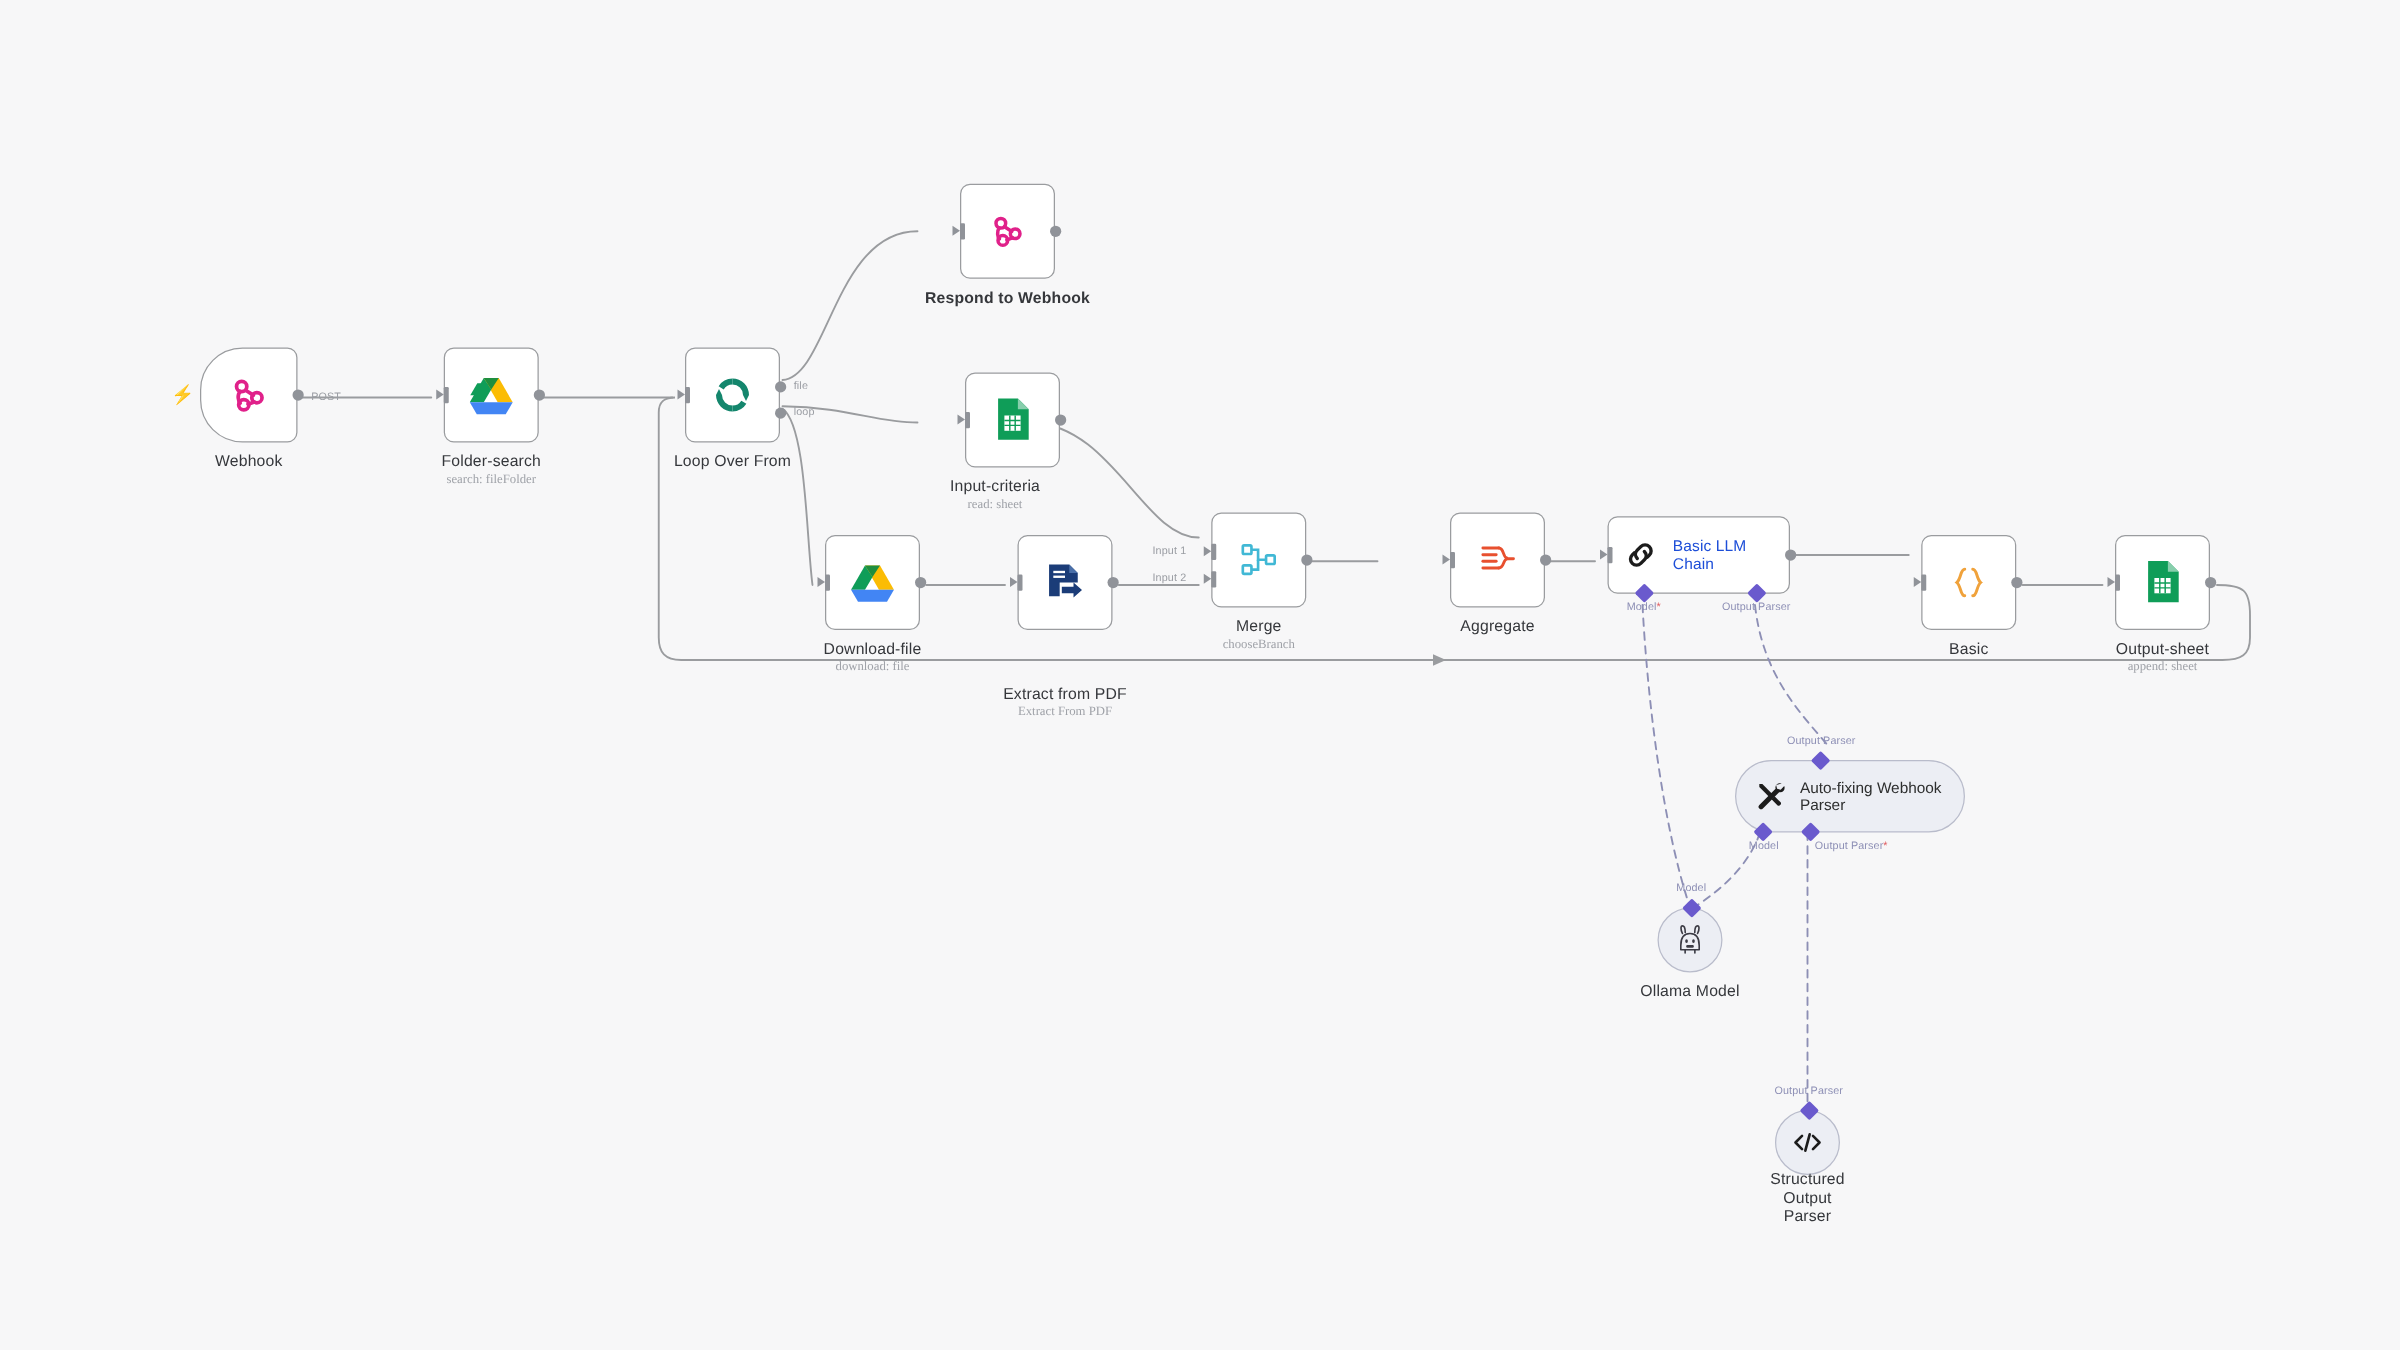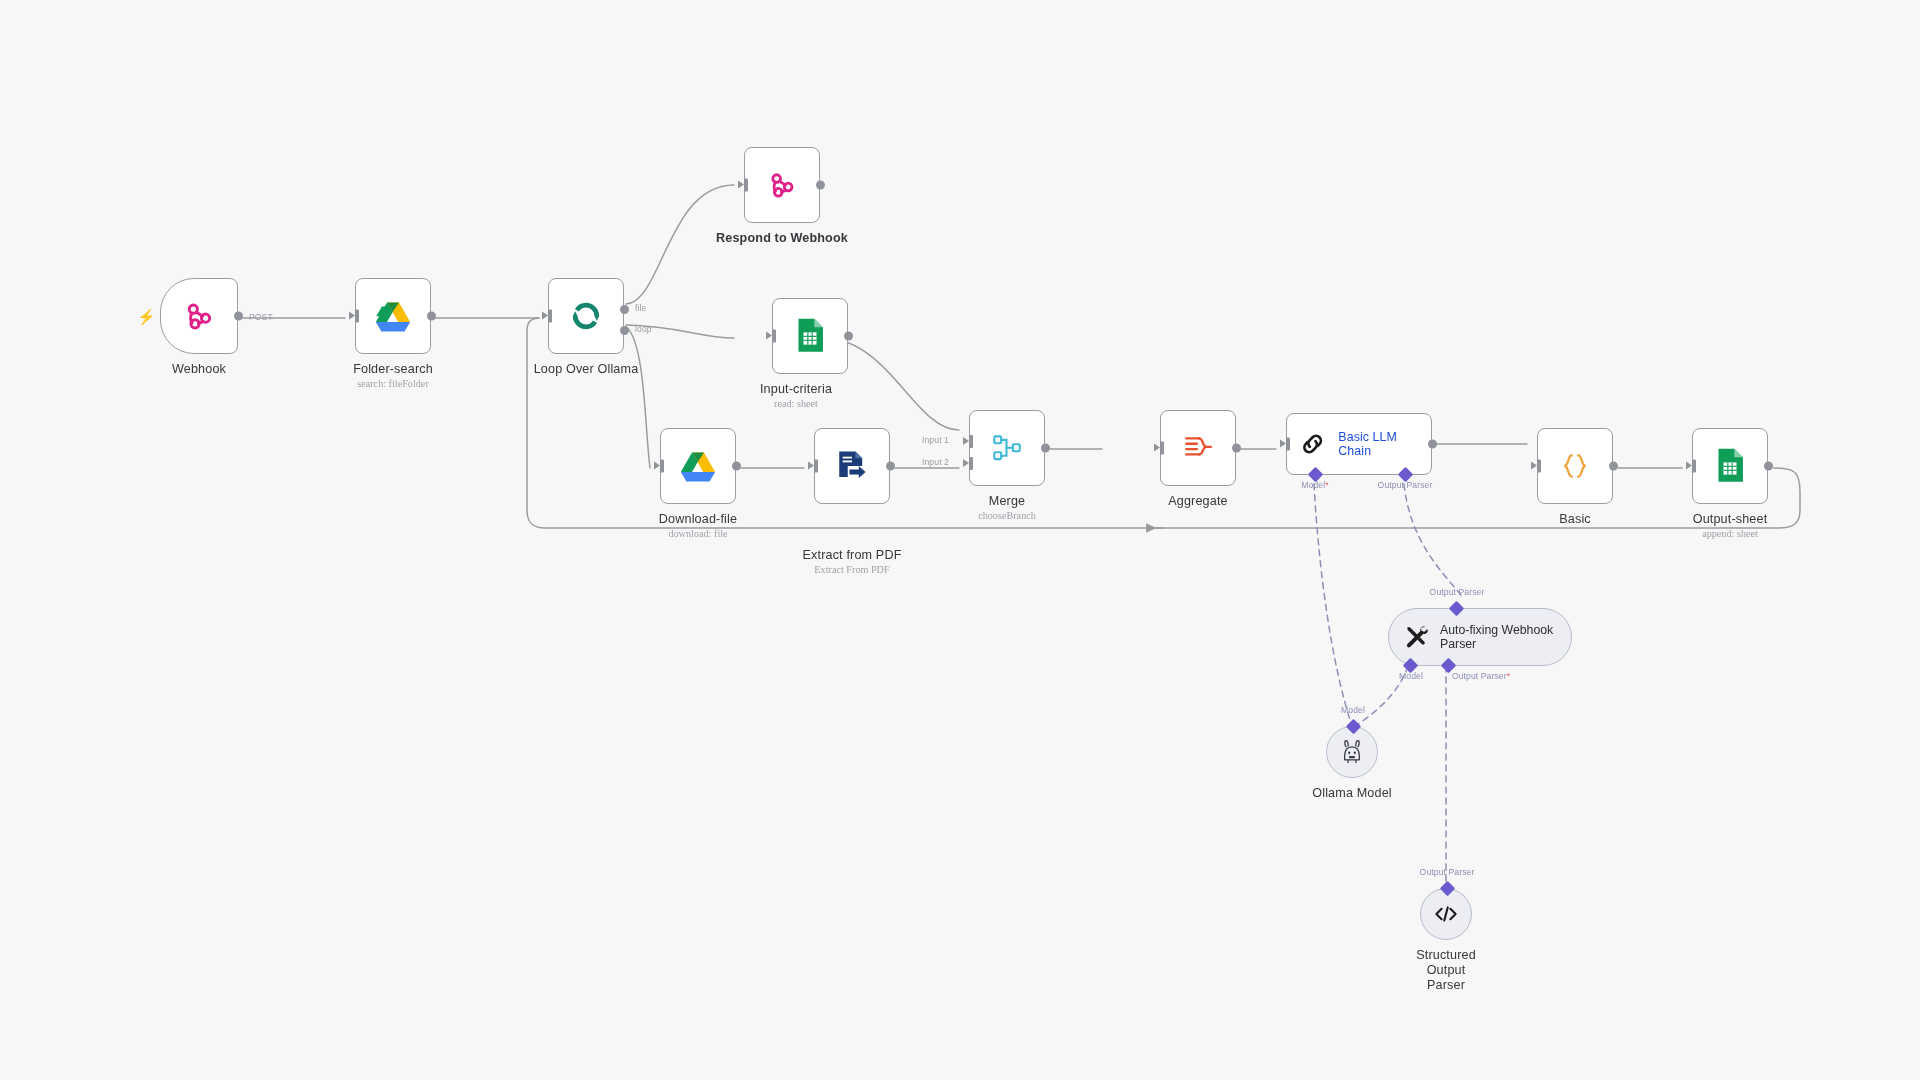--- a/index.html
+++ b/index.html
@@ -290,25 +290,25 @@
           <path d="M12,3.2 A8.8,8.8 0 0 0 4.6,7.3 L7.3,9 A5.6,5.6 0 0 1 12,6.4 z"></path>
           <path d="M12,20.8 A8.8,8.8 0 0 0 19.4,16.7 L16.7,15 A5.6,5.6 0 0 1 12,17.6 z"></path>
         </g>
       </svg>
       <span class="port-out p-top"></span>
       <span class="port-label" style="left:86px; top:24px;">file</span>
       <span class="port-out p-bot"></span>
       <span class="port-label" style="left:86px; top:45px;">loop</span>
     </div>
     <div class="node-caption" style="top:84px;">
-      <div class="caption-name">Loop Over Ollama</div>
-    </div>
-  </div>
-
-  <div class="node" style="left:744px; top:147px;font-weight:bold;">
+      <div class="caption-name">Loop Over From</div>
+    </div>
+  </div>
+
+  <div class="node" style="left:768px; top:147px;font-weight:bold;">
     <div class="node-box">
       <span class="port-in">
           <i class="tri"></i>
           <i class="bar"></i>
         </span>
       <svg class="icon" width="32" height="32" viewBox="0 0 24 24">
         <g fill="none" stroke="#e0218a" stroke-width="2.1" stroke-linecap="round" stroke-linejoin="round">
           <circle cx="8" cy="7.2" r="2.9"></circle>
           <circle cx="16.6" cy="13.5" r="2.9"></circle>
           <circle cx="9.2" cy="17.5" r="2.9"></circle>
@@ -567,19 +567,19 @@
       <svg class="icon" width="28" height="28" viewBox="0 0 32 32">
         <g fill="none" stroke="#1c1c1c" stroke-width="2.4" stroke-linecap="round" stroke-linejoin="round">
           <path d="M11,10 L5,16 L11,22"></path>
           <path d="M21,10 L27,16 L21,22"></path>
           <path d="M18,8.5 L14,23.5"></path>
         </g>
       </svg>
       <span class="port-diamond" style="left:20.5px; top:-6px;"></span>
       <span class="diamond-label" style="left:26px; top:-22px;">Output Parser</span>
     </div>
-    <div class="node-caption two-line" style="top:60px;">
+    <div class="node-caption two-line" style="top:48px;">
       <div class="caption-name two-line">Structured Output
 Parser</div>
     </div>
   </div>
 
 </div>
 
 </body></html>

